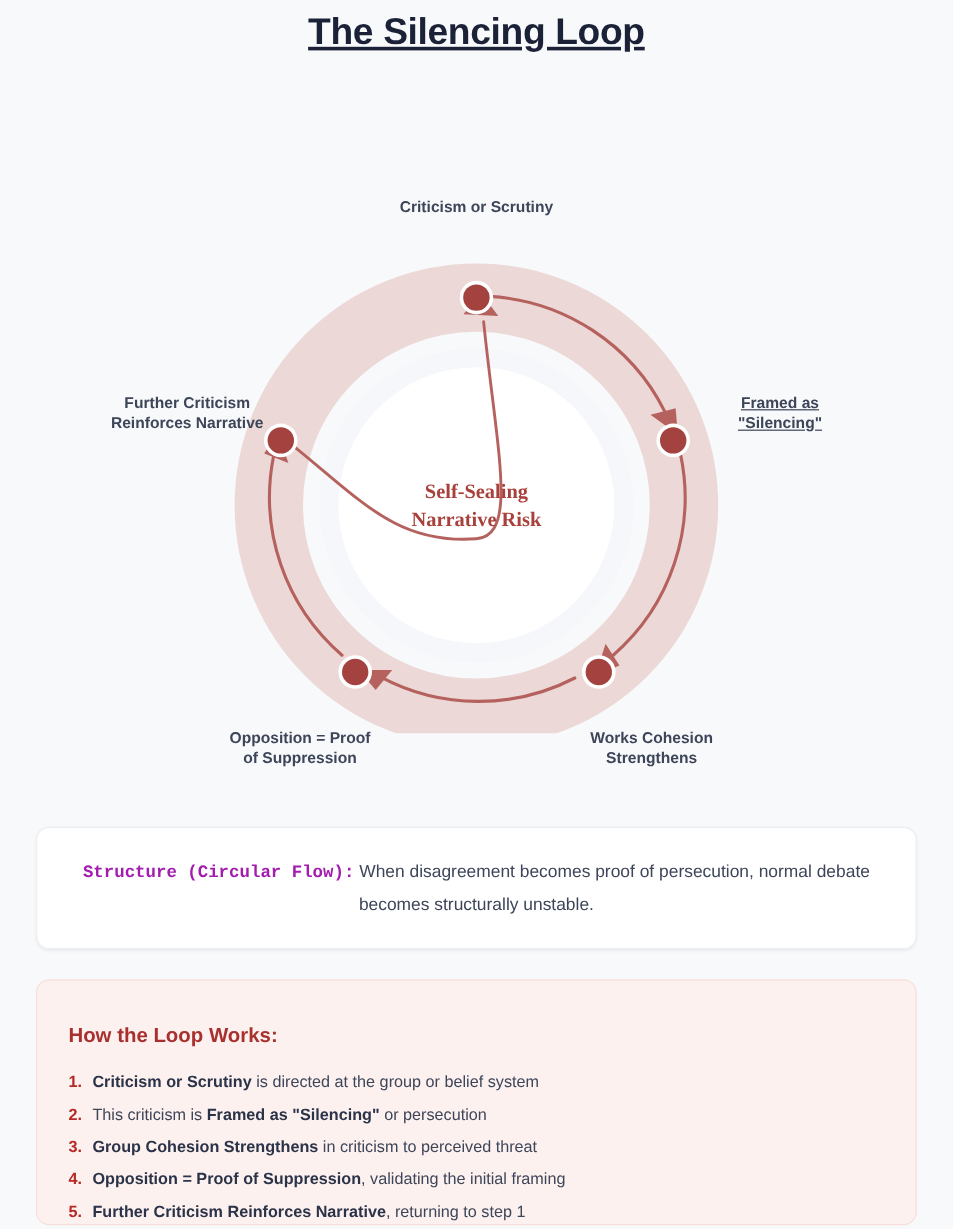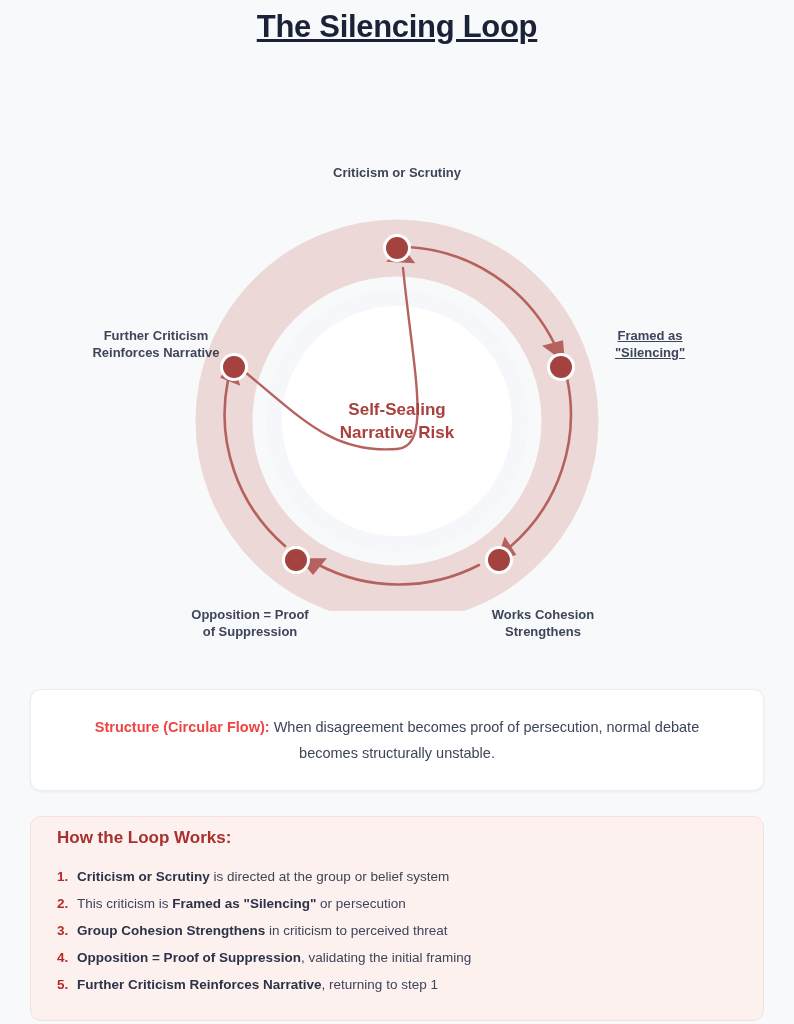--- a/index.html
+++ b/index.html
@@ -53,20 +53,21 @@
     position: absolute;
     left: 297px;
     top: 352px;
     width: 200px;
     text-align: center;
     font-size: 17px;
     line-height: 23px;
     font-weight: bold;
     color: #a8413c;
     white-space: pre-line;
+    font-family: Liberation Serif, serif;
   }
 
   
   .card {
     position: absolute;
     left: 30px;
     width: 734px;
     box-sizing: border-box;
     border-radius: 11px;
   }
@@ -80,28 +81,28 @@
     align-items: center;
     justify-content: center;
     padding: 0 36px;
   }
   .structure-text {
     text-align: center;
     font-size: 14.5px;
     line-height: 26px;
     color: #3d4559;
   }
-  .structure-text b { color: #ef4444; font-weight: bold; }
+  .structure-text b { color: #a21caf; font-weight: bold; font-family: Liberation Mono, monospace; }
 
   .loop-card {
     top: 816px;
     height: 205px;
     background: #fdf1ef;
     border: 1px solid #f7dfdb;
-    padding: 10px 26px 10px 26px;
+    padding: 35px 26px 10px 26px;
   }
   .loop-heading {
     font-size: 17px;
     font-weight: bold;
     color: #a8302e;
     margin: 0 0 14px 0;
     line-height: 22px;
   }
   .loop-list {
     list-style: none;

